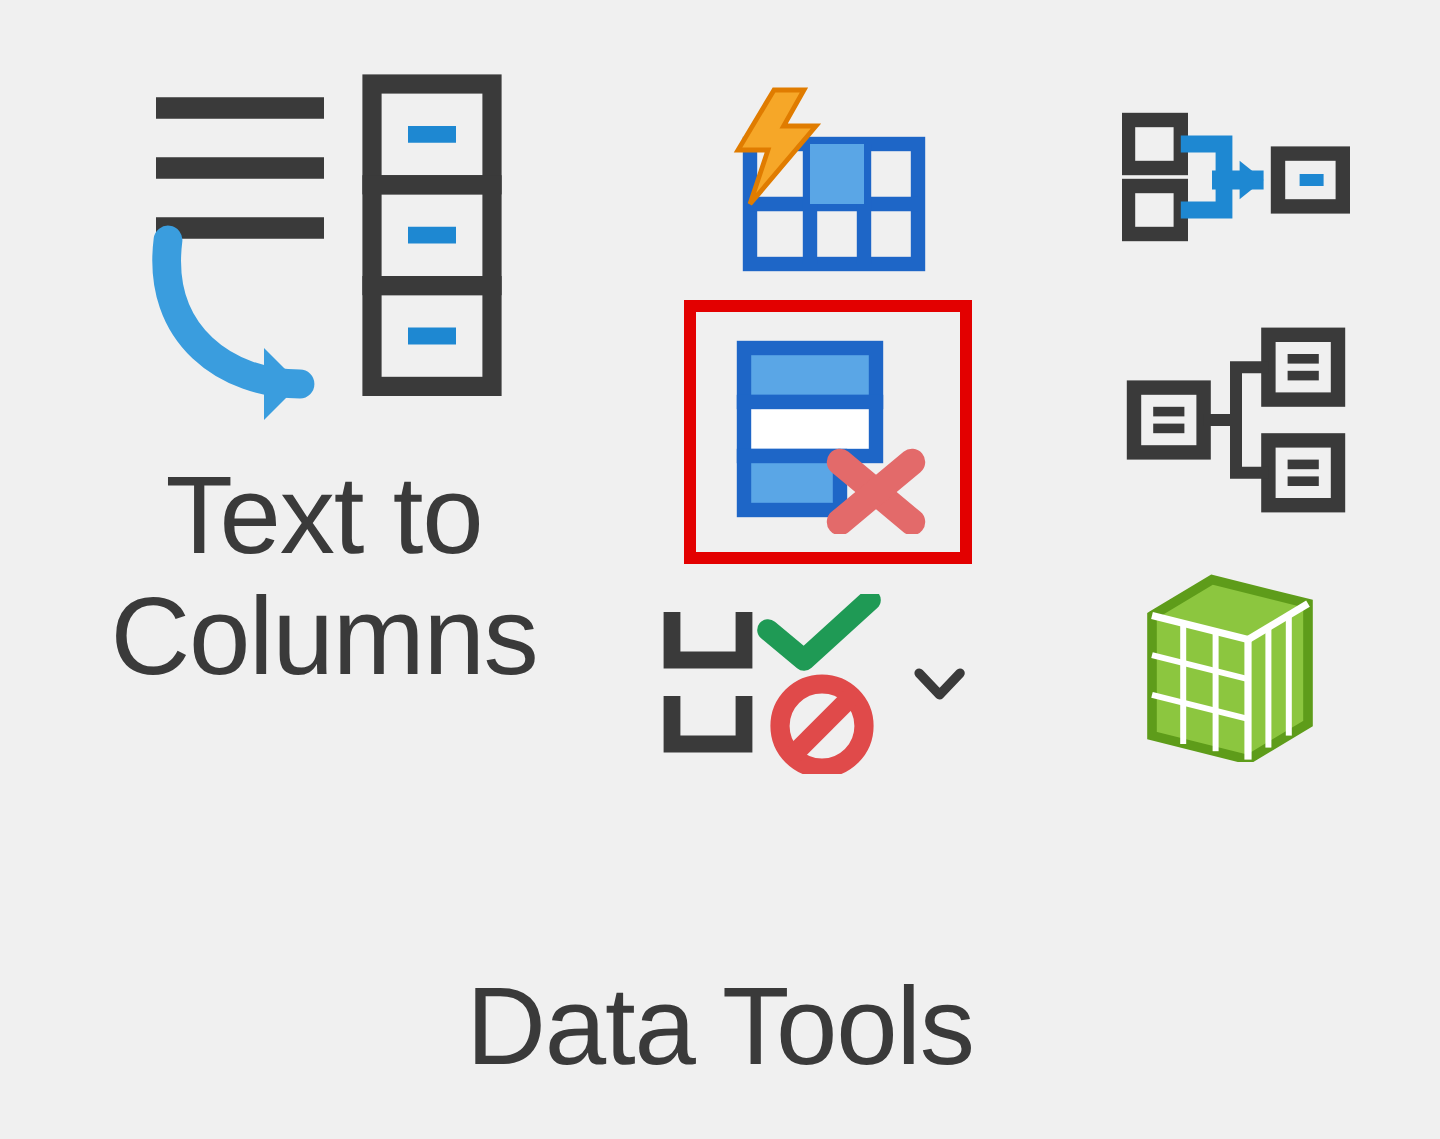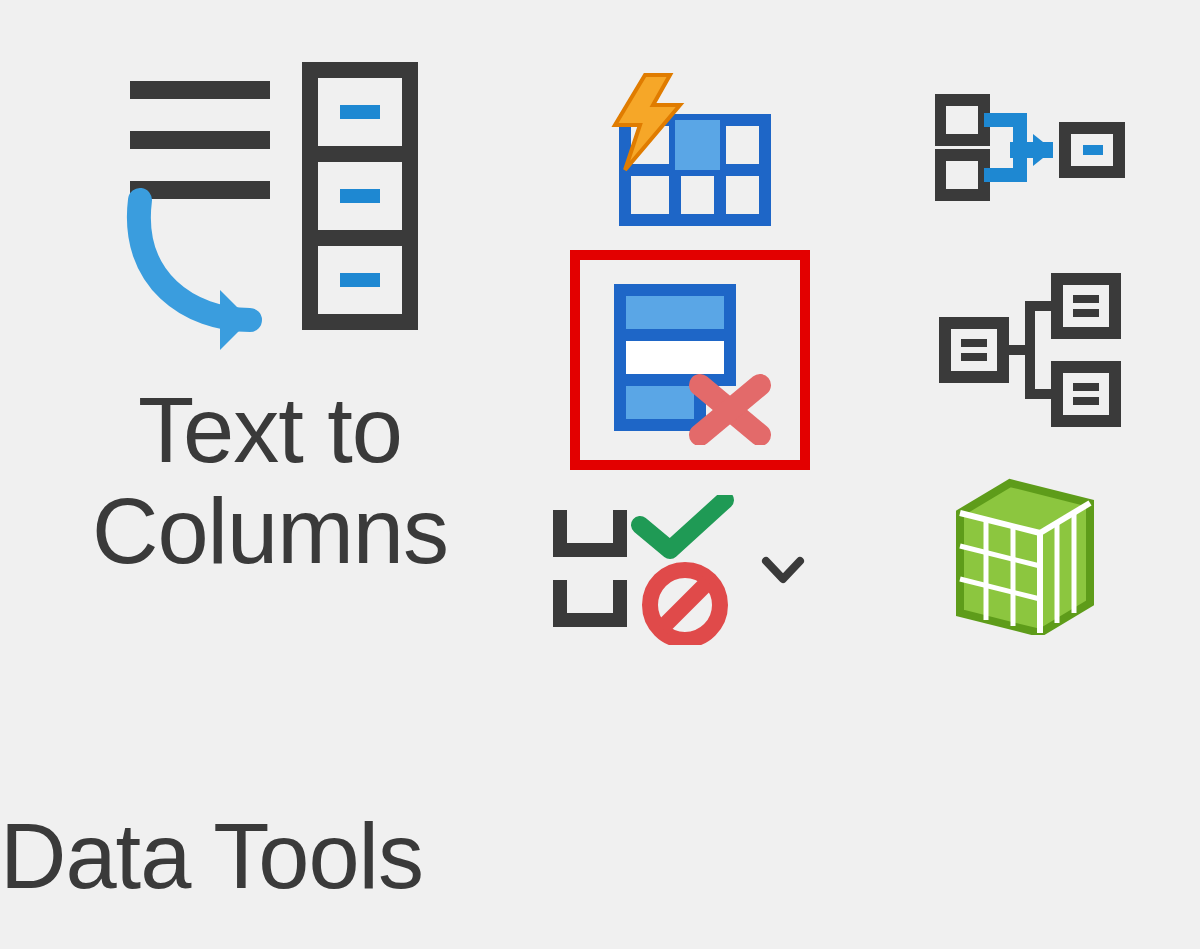--- a/index.html
+++ b/index.html
@@ -2,21 +2,21 @@
 <html><head>
 <meta charset="utf-8">
 <style>
   html,body{margin:0;padding:0;width:1200px;height:949px;background:#f0f0f0;font-family:"Segoe UI",Arial,sans-serif;color:#3a3a3a;}
   .ribbon-group{width:1200px;height:949px;position:relative;box-sizing:border-box;padding:50px 40px 0 40px;}
   .group-body{display:flex;align-items:flex-start;}
   .big-btn{display:flex;flex-direction:column;align-items:center;width:460px;}
   .big-label{font-size:92px;line-height:1.1;text-align:center;margin-top:30px;letter-spacing:-1px;}
   .col{display:flex;flex-direction:column;align-items:center;margin-left:30px;}
   .icon-btn{display:flex;align-items:center;justify-content:center;width:240px;height:200px;}
-  .group-label{position:absolute;bottom:40px;width:100%;left:0;text-align:left;font-size:92px;letter-spacing:-1px;}
+  .group-label{position:absolute;bottom:40px;width:100%;left:0;text-align:center;font-size:92px;letter-spacing:-1px;}
   .highlight{border:10px solid #e30000;box-sizing:border-box;}
   svg{display:block;}
 </style>
 </head>
 <body>
 
 <div class="ribbon-group">
 
   <div class="group-body">
 

